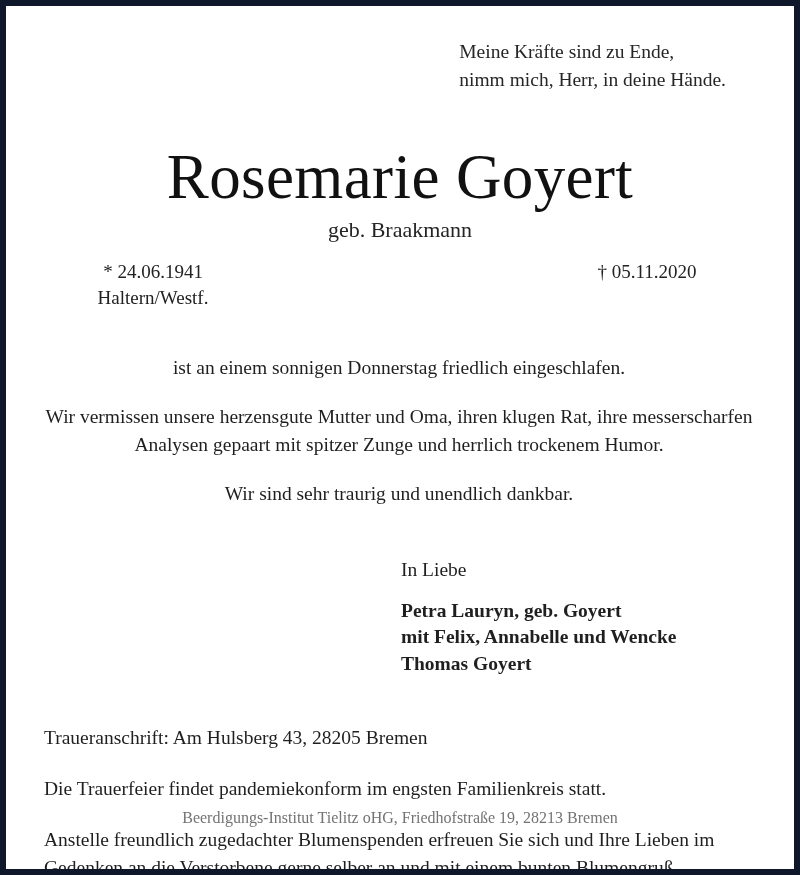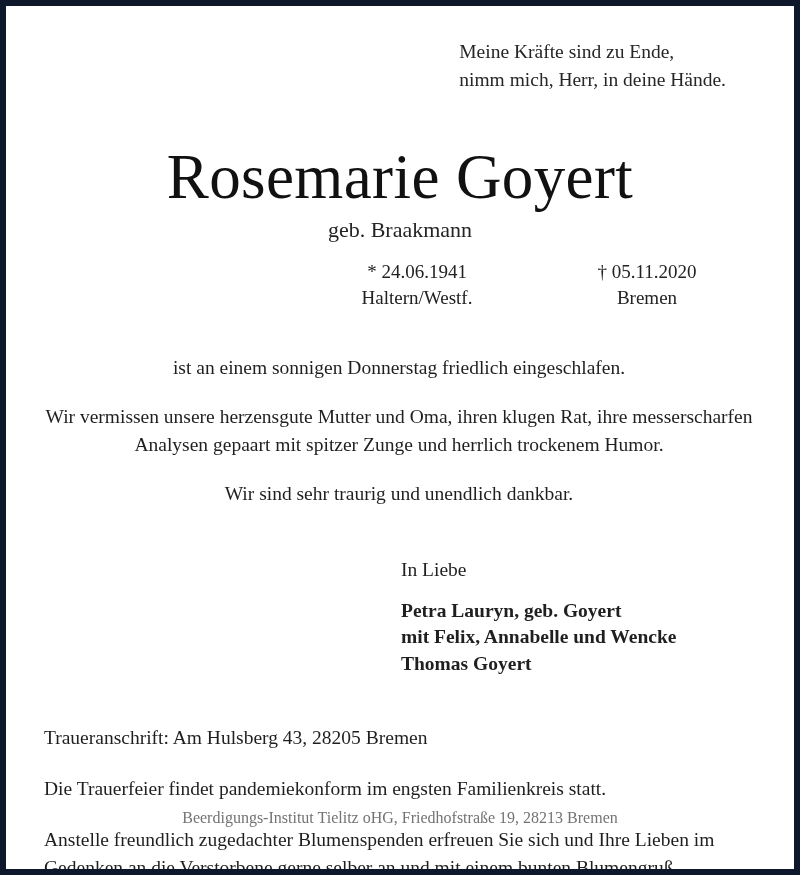--- a/index.html
+++ b/index.html
@@ -64,21 +64,21 @@
   }
   .maiden-name {
     font-size: 22px;
     margin-top: 6px;
     color: #242424;
   }
 
   
   .dates {
     display: flex;
-    justify-content: flex-end;
+    justify-content: space-between;
     margin-top: 16px;
     font-size: 19px;
     line-height: 1.35;
     color: #222222;
   }
   .date-col {
     width: 230px;
     text-align: center;
   }
   .date-col .place {
@@ -166,21 +166,20 @@
 
     <div class="dates">
       <div class="date-col">
         <span>*</span>
         <span>24.06.1941</span>
         <span class="place">Haltern/Westf.</span>
       </div>
       <div class="date-col">
         <span>†</span>
         <span>05.11.2020</span>
-        <span class="place">Bremen</span>
       </div>
     </div>
 
     <div class="body-text">
       <p>ist an einem sonnigen Donnerstag friedlich eingeschlafen.</p>
       <p>Wir vermissen unsere herzensgute Mutter und Oma, ihren klugen Rat, ihre messerscharfen Analysen gepaart mit spitzer Zunge und herrlich trockenem Humor.</p>
       <p>Wir sind sehr traurig und unendlich dankbar.</p>
     </div>
 
     <div class="signature">

